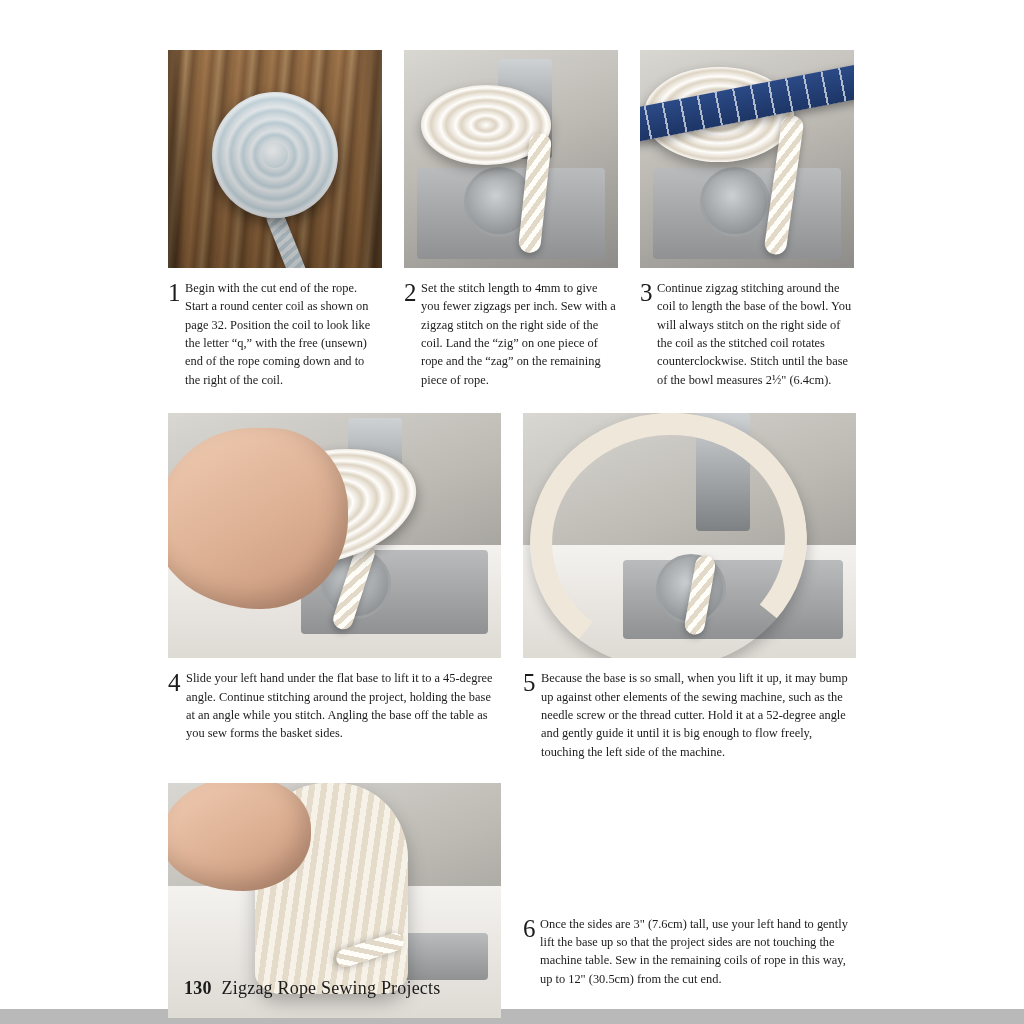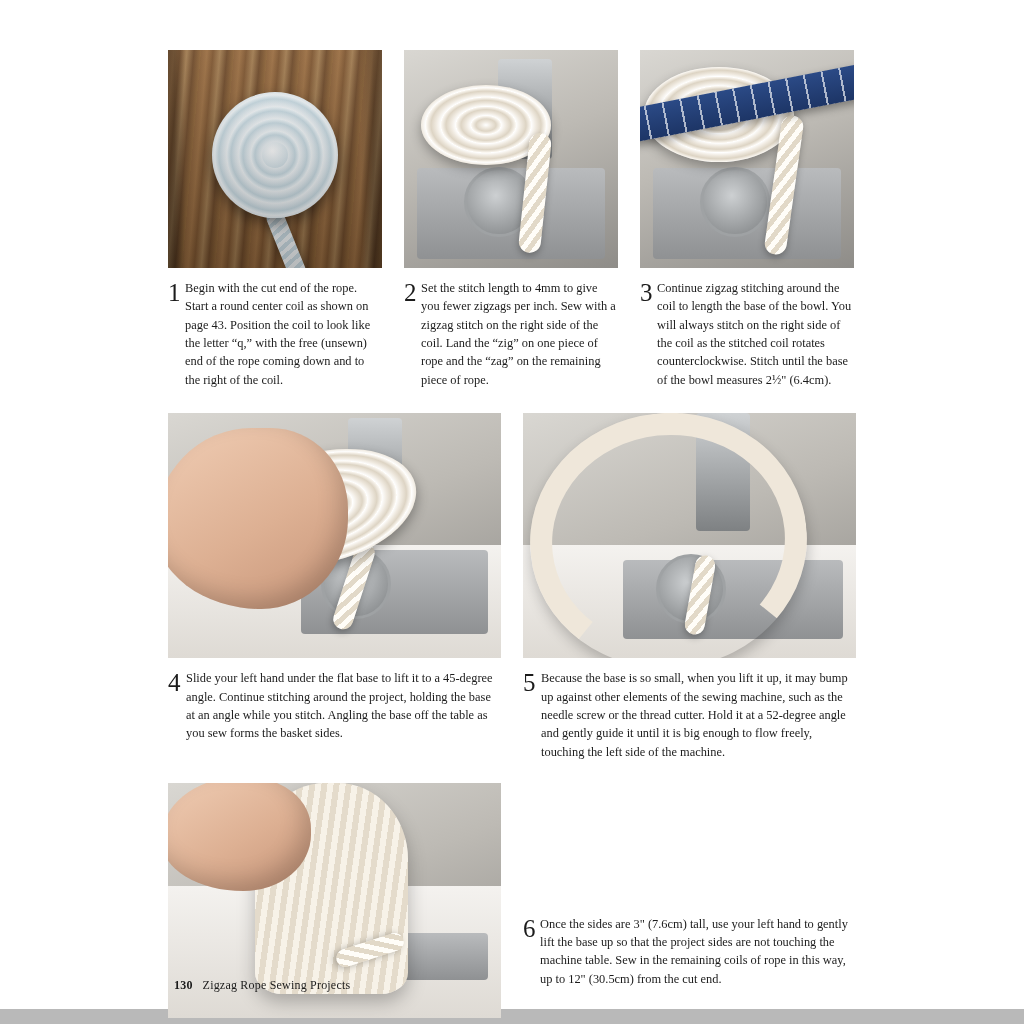--- a/index.html
+++ b/index.html
@@ -85,23 +85,23 @@
   .last-text-col {
     width: 333px;
     display: flex;
     align-items: flex-end;
   }
   .step6 { display: flex; padding-bottom: 30px; }
 
   
   .footer {
     position: absolute;
-    left: 174px;
+    left: 184px;
     top: 978px;
-    font-size: 12px;
+    font-size: 18px;
     color: #1b1b1b;
     letter-spacing: 0.2px;
   }
   .footer .pg {
     font-weight: bold;
     margin-right: 10px;
   }
 
   
   .ph { position: absolute; inset: 0; }
@@ -264,21 +264,21 @@
 
       <div class="col3">
         <div class="photo small wood">
           <div class="ph">
             <div class="tail"></div>
             <div class="coil"></div>
           </div>
         </div>
         <div class="step">
           <div class="step-num">1</div>
-          <div class="step-text">Begin with the cut end of the rope. Start a round center coil as shown on page 43. Position the coil to look like the letter “q,” with the free (unsewn) end of the rope coming down and to the right of the coil.</div>
+          <div class="step-text">Begin with the cut end of the rope. Start a round center coil as shown on page 32. Position the coil to look like the letter “q,” with the free (unsewn) end of the rope coming down and to the right of the coil.</div>
         </div>
       </div>
 
       <div class="col3">
         <div class="photo small machine-bg">
           <div class="ph">
             <div class="plate"></div>
             <div class="bobbin"></div>
             <div class="foot"></div>
             <div class="ropecoil-white"></div>

